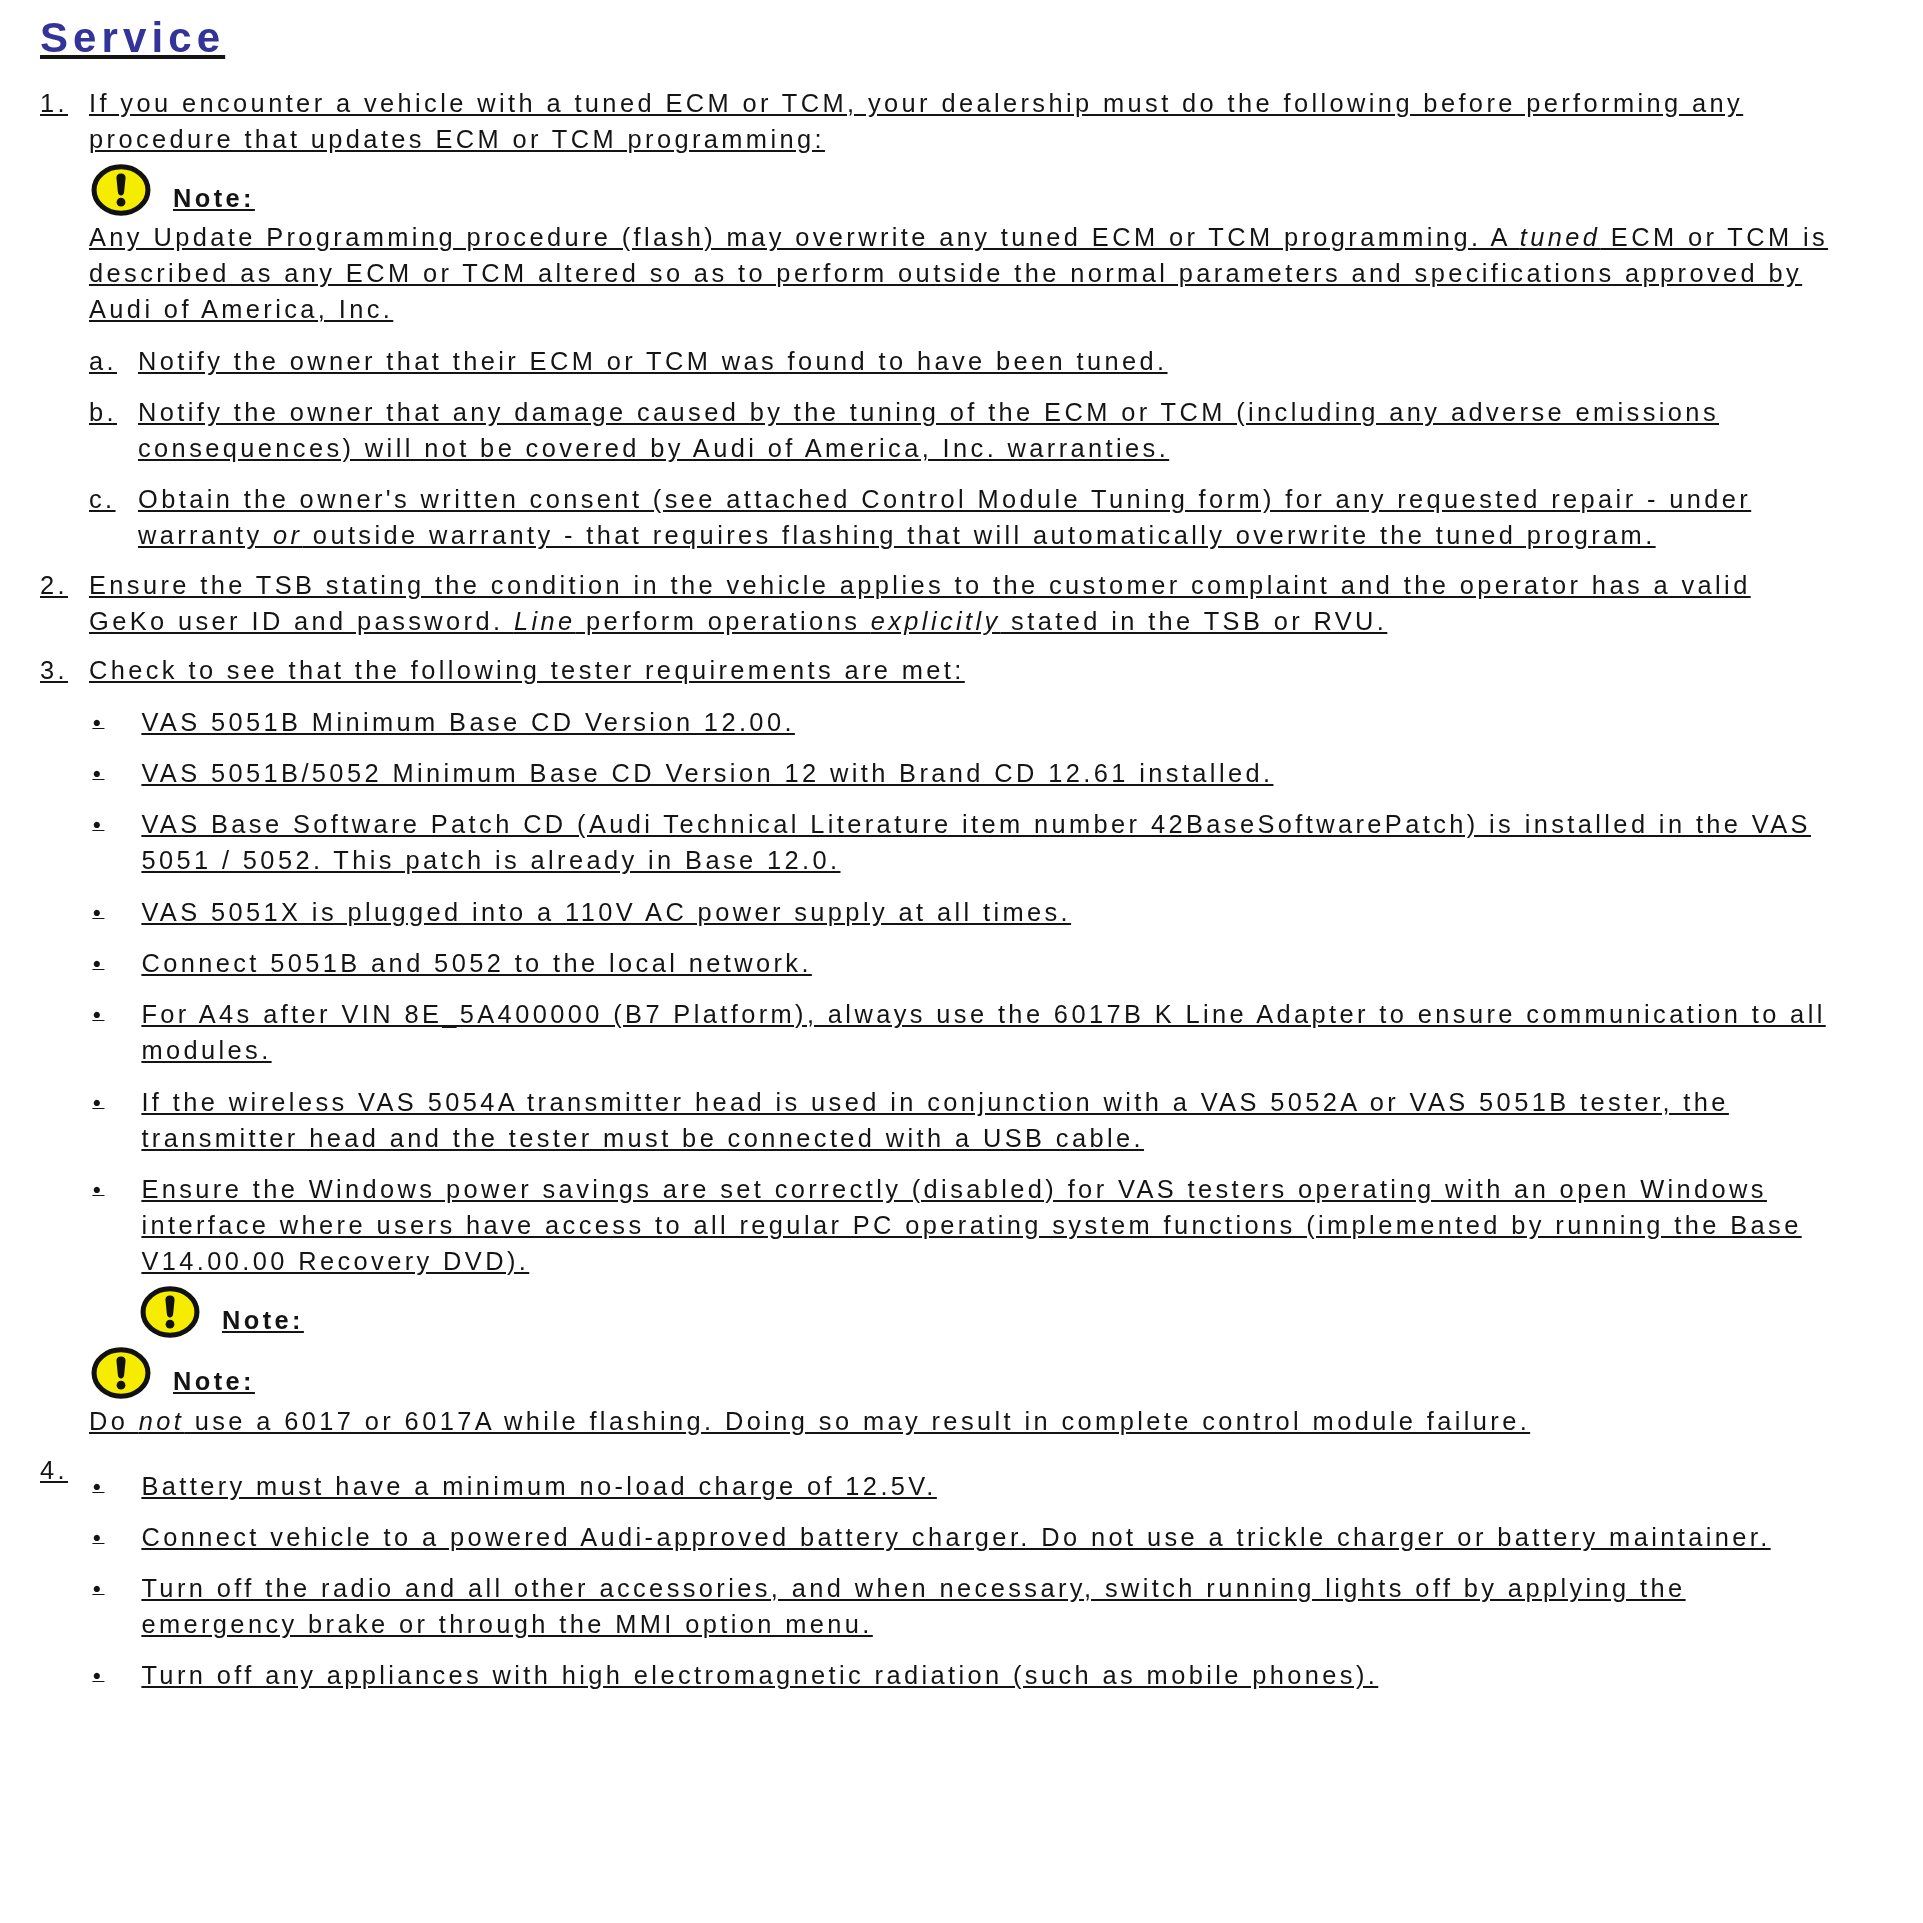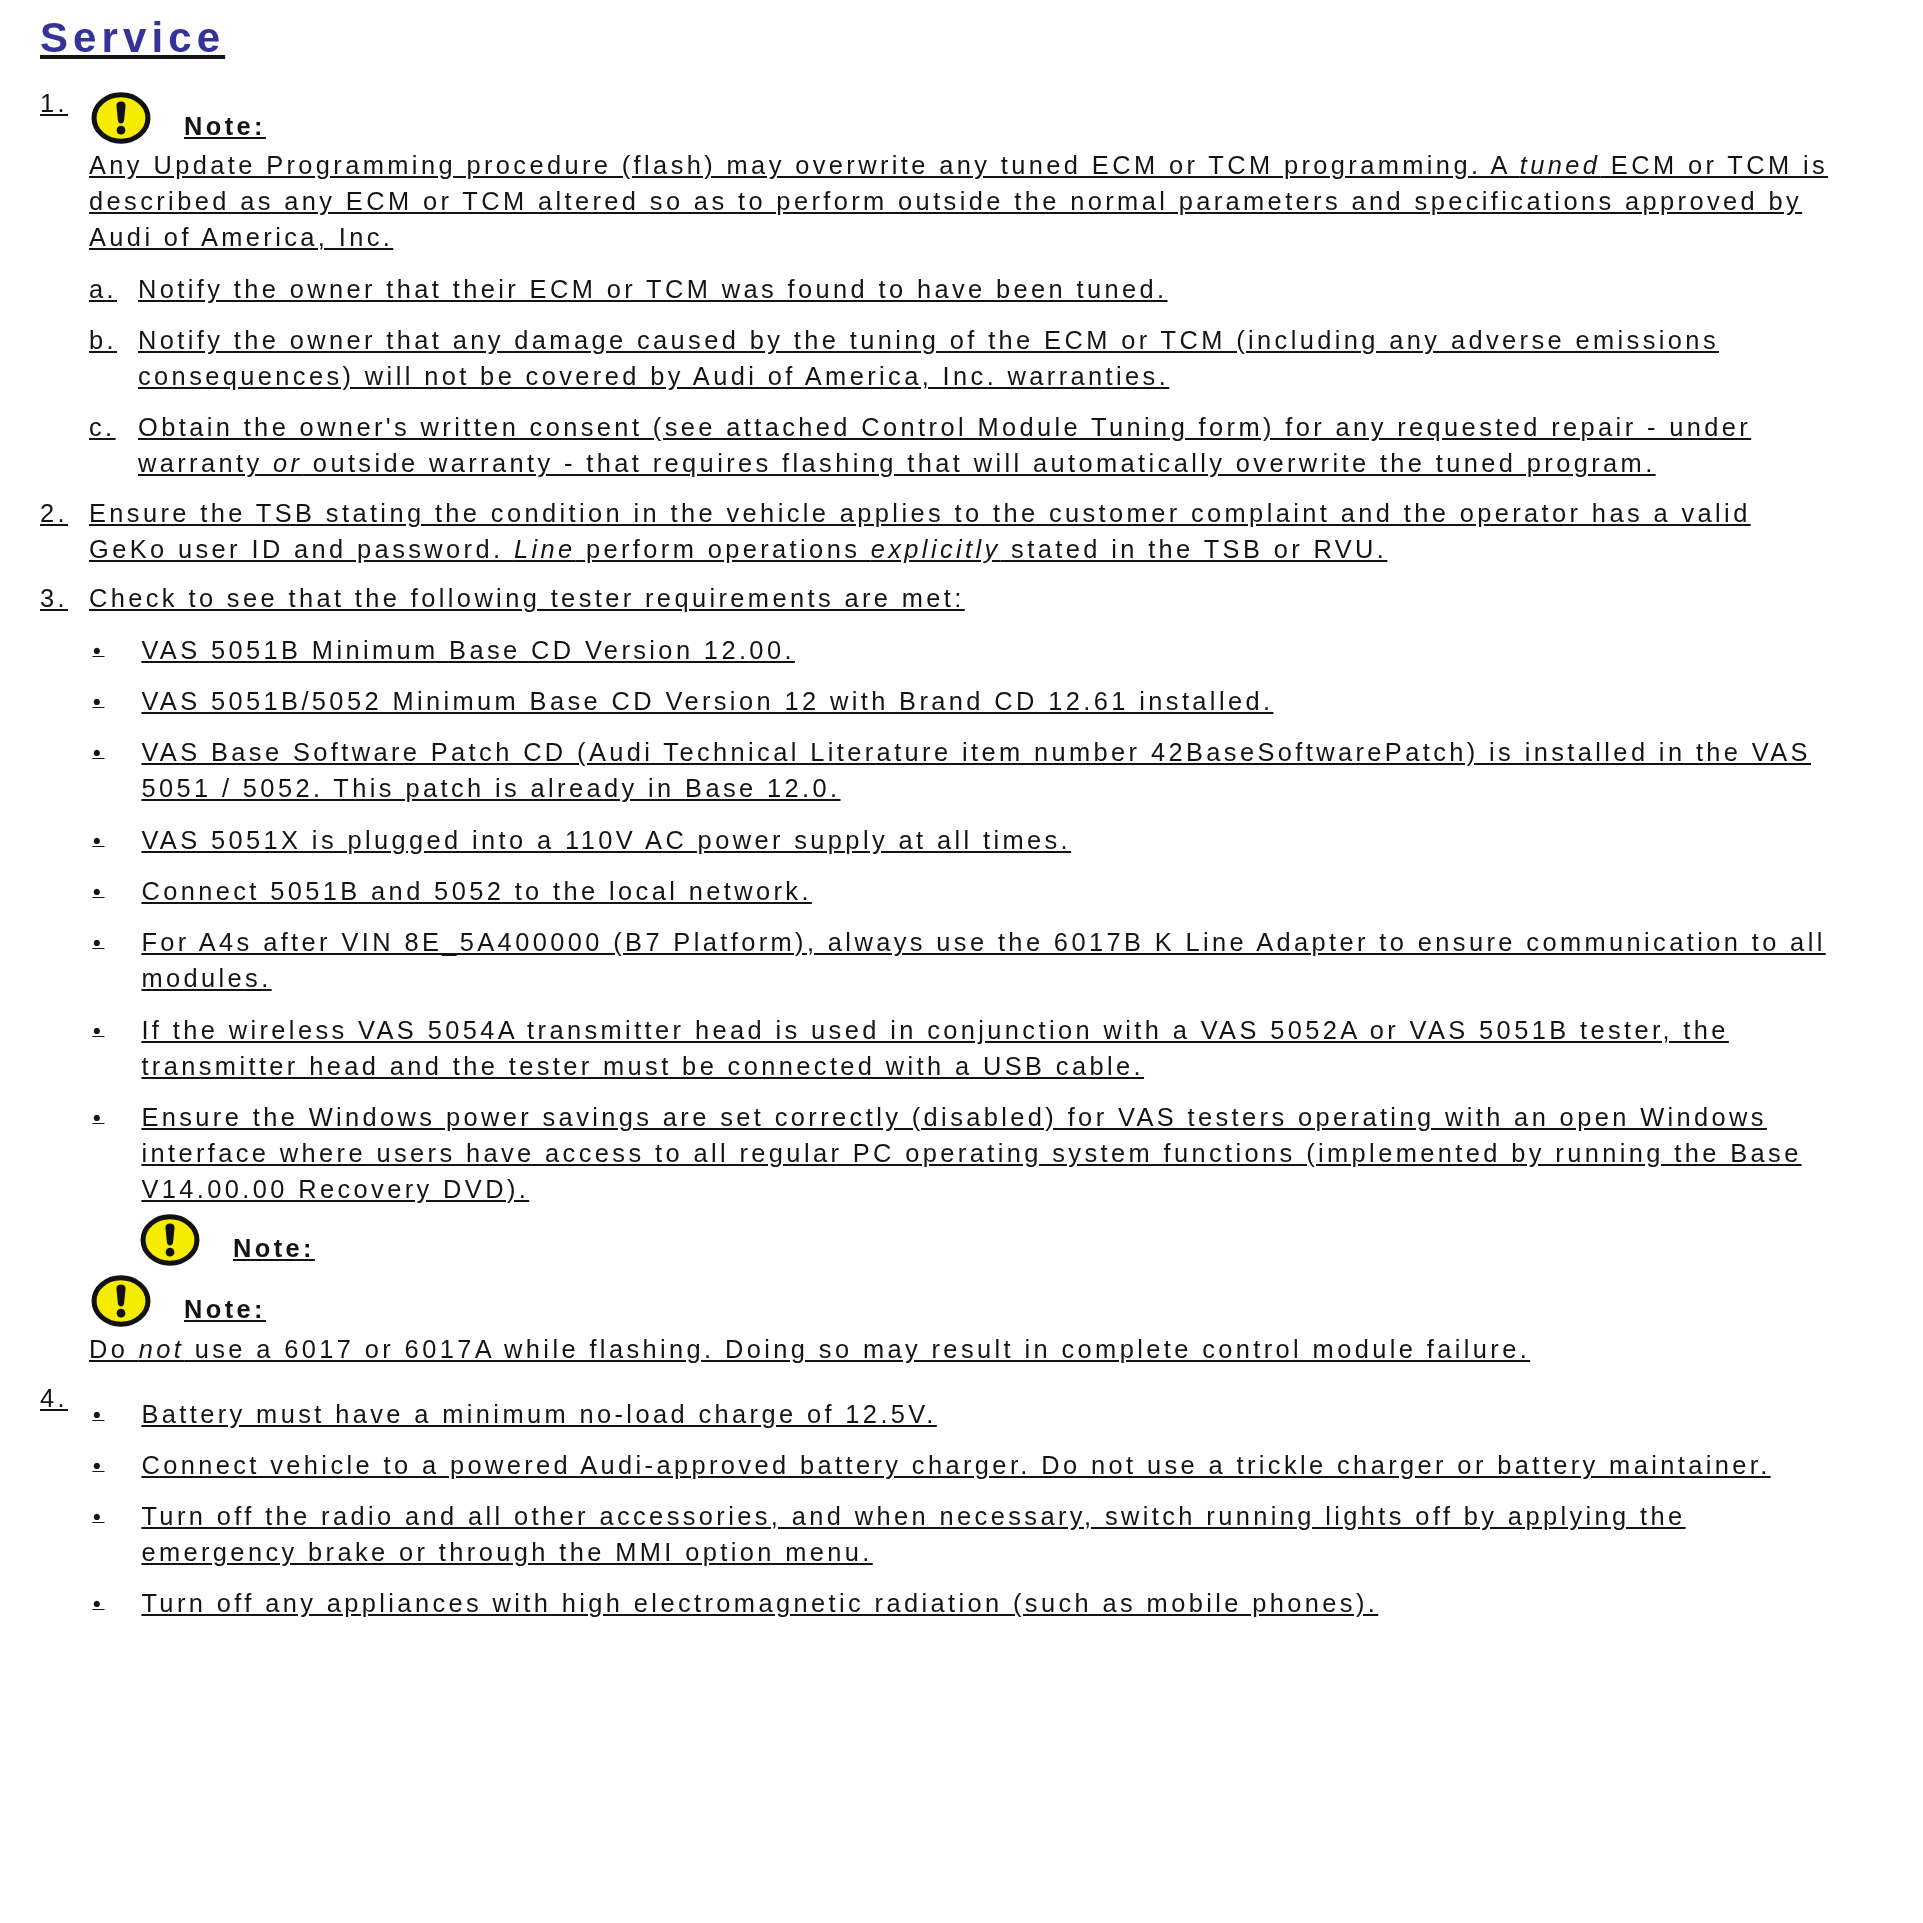--- a/index.html
+++ b/index.html
@@ -57,41 +57,42 @@
     font-size: 14.4px;
     line-height: 36px;
     padding-left: 3.4px;
   }
 
   .note { margin-top: 5.1px; }
   .note.indent58 { margin-left: 49px; }
   .note-head {
     display: flex;
     align-items: flex-end;
-    gap: 31px;
+    gap: 20px;
     margin: 3.4px 0 1.7px 0;
   }
   .note-icon { display: inline-block; line-height: 0; }
   .note-icon svg { width: 64px; height: 56px; display: block; }
   .note-label {
     font-weight: 700;
     line-height: 36px;
     padding-bottom: 1.7px;
   }
 </style>
 </head>
 <body>
 
 <div class="doc">
 
   <h1 class="page-title" style="color:#333399">Service</h1>
 
   <div class="step">
     <span class="marker">1.</span>
     <div class="step-body">
+      <p class="para"><span>If you encounter a vehicle with a tuned ECM or TCM, your dealership must do the following before performing any procedure that updates ECM or TCM programming:</span></p>
 
       <div class="note">
         <div class="note-head">
           <span class="note-icon">
             <svg viewBox="0 0 76 66" xmlns="http://www.w3.org/2000/svg">
               <ellipse cx="38" cy="33" rx="32" ry="27.5" fill="#f5ec00" stroke="#111111" stroke-width="6"></ellipse>
               <path d="M38 13.5 c3.6 0 5.6 1.9 5.4 5.2 l-1.7 16.8 c-0.25 2.6 -1.7 4.1 -3.7 4.1 s-3.45 -1.5 -3.7 -4.1 l-1.7 -16.8 c-0.2 -3.3 1.8 -5.2 5.4 -5.2 z" fill="#111111"></path>
               <circle cx="38" cy="47.5" r="5.2" fill="#111111"></circle>
             </svg>
           </span>

